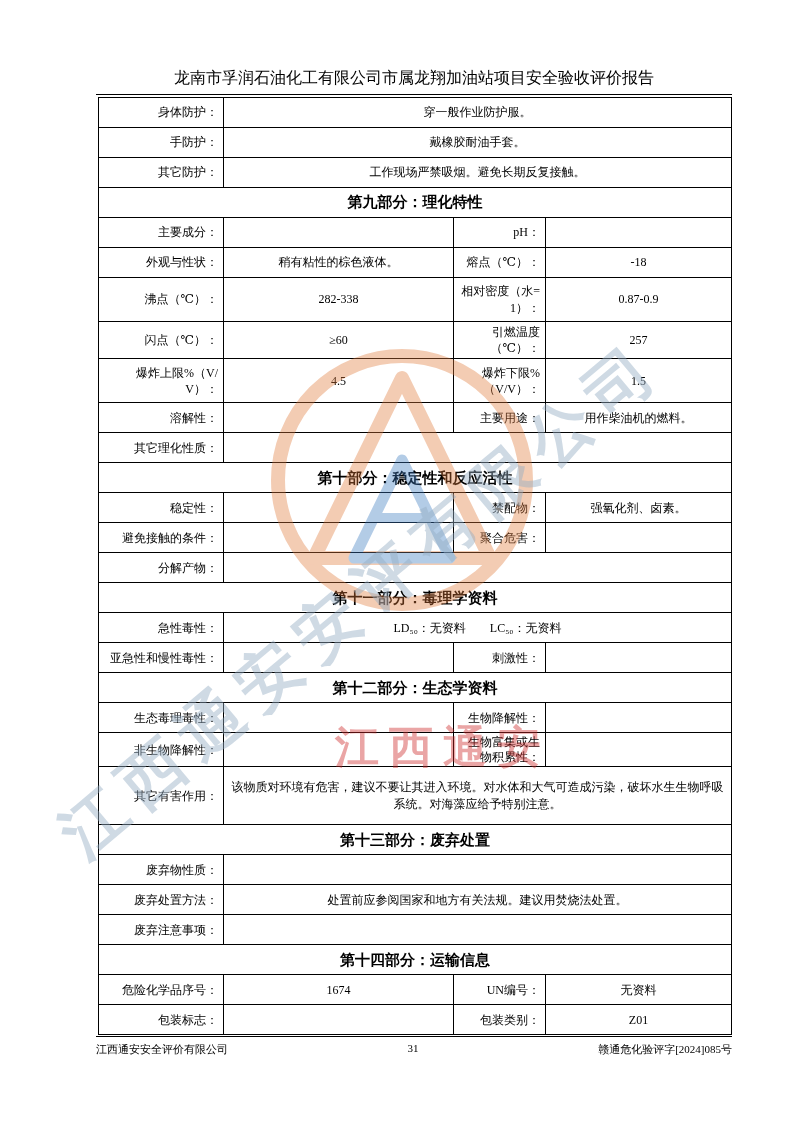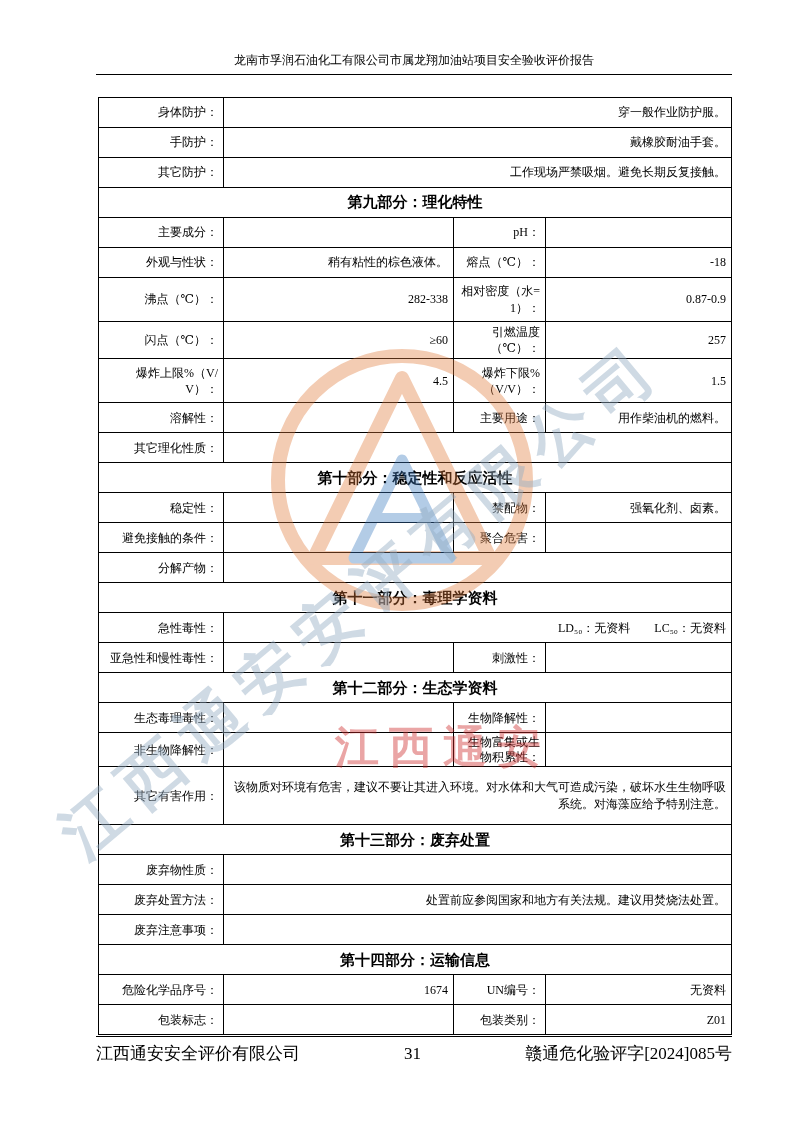--- a/index.html
+++ b/index.html
@@ -1,42 +1,42 @@
 <!DOCTYPE html>
 <html><head>
 <meta charset="utf-8">
 <style>
   html,body{margin:0;padding:0;}
   body{
     width:793px;height:1122px;background:#ffffff;position:relative;overflow:hidden;
     font-family:"Liberation Serif","DejaVu Serif",serif;color:#000;
   }
   .page-header{
-    position:absolute;top:52px;left:96px;width:636px;text-align:center;
-    font-size:12px;padding-bottom:5px;border-bottom:1px solid #000;
+    position:absolute;top:68px;left:96px;width:636px;text-align:center;
+    font-size:16px;padding-bottom:5px;border-bottom:1px solid #000;
   }
   .doc-table{
     position:absolute;top:97px;left:98px;width:633px;
     border-collapse:collapse;table-layout:fixed;font-size:12px;border-radius:11px;
   }
   .doc-table td{
     border:1px solid #000;padding:2px 5px;vertical-align:middle;line-height:1.35;
     overflow:hidden;word-break:break-all;
   }
   .doc-table tr{height:30px;}
   .doc-table tr.tall{height:44px;}
   .doc-table tr.xtall{height:58px;}
   td.sec{font-weight:bold;text-align:center;font-size:15px;}
   td.lab{text-align:right;}
-  td.val{text-align:right;}
+  td.val{text-align:center;}
   td.small-lab{font-size:12px;text-align:right;line-height:1.2;}
   .page-footer{
     position:absolute;top:1036px;left:96px;width:636px;
     border-top:1px solid #000;padding-top:5px;
-    display:flex;justify-content:space-between;font-size:17px;align-items:center;
+    display:flex;justify-content:space-between;font-size:11px;
   }
   
   .watermark{position:absolute;inset:0;pointer-events:none;z-index:5;}
   .wm-diagonal{
     position:absolute;left:70px;top:800px;transform:rotate(-40deg);transform-origin:0 50%;
     font-size:64px;letter-spacing:12px;white-space:nowrap;font-weight:bold;
     color:rgba(148,174,196,0.45);
   }
   .wm-red{
     position:absolute;left:335px;top:718px;font-size:44px;font-weight:bold;

